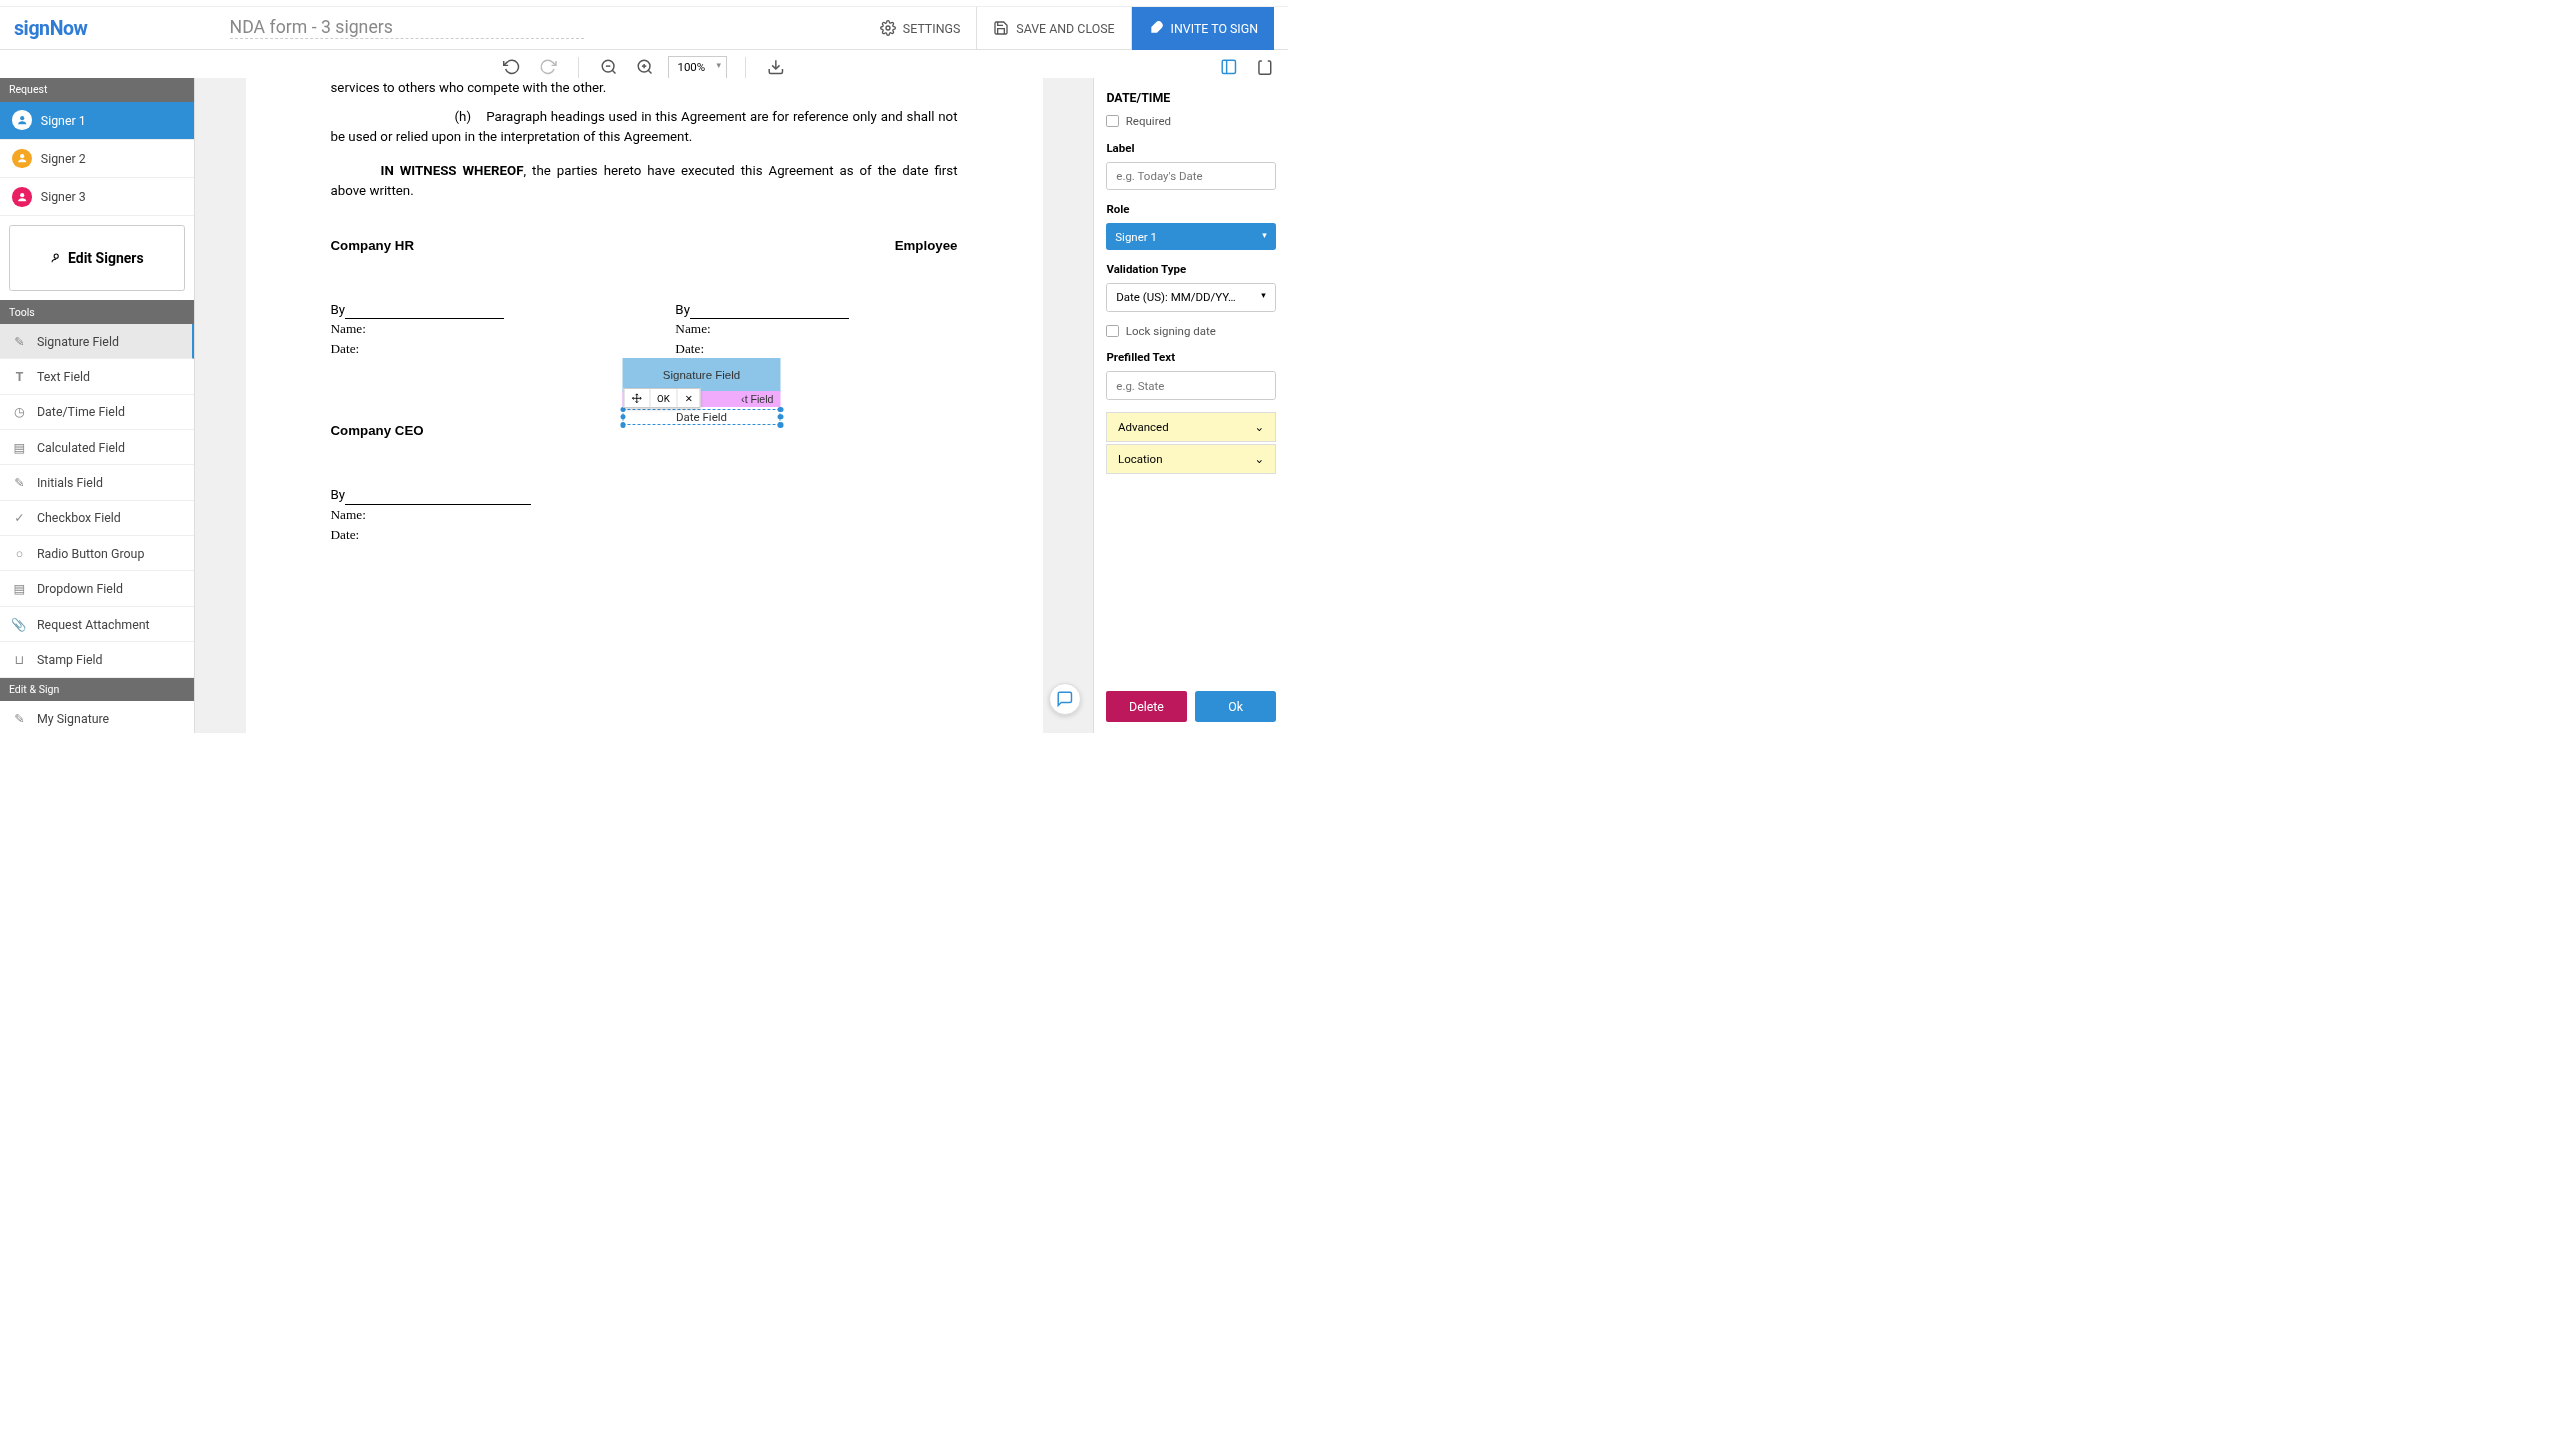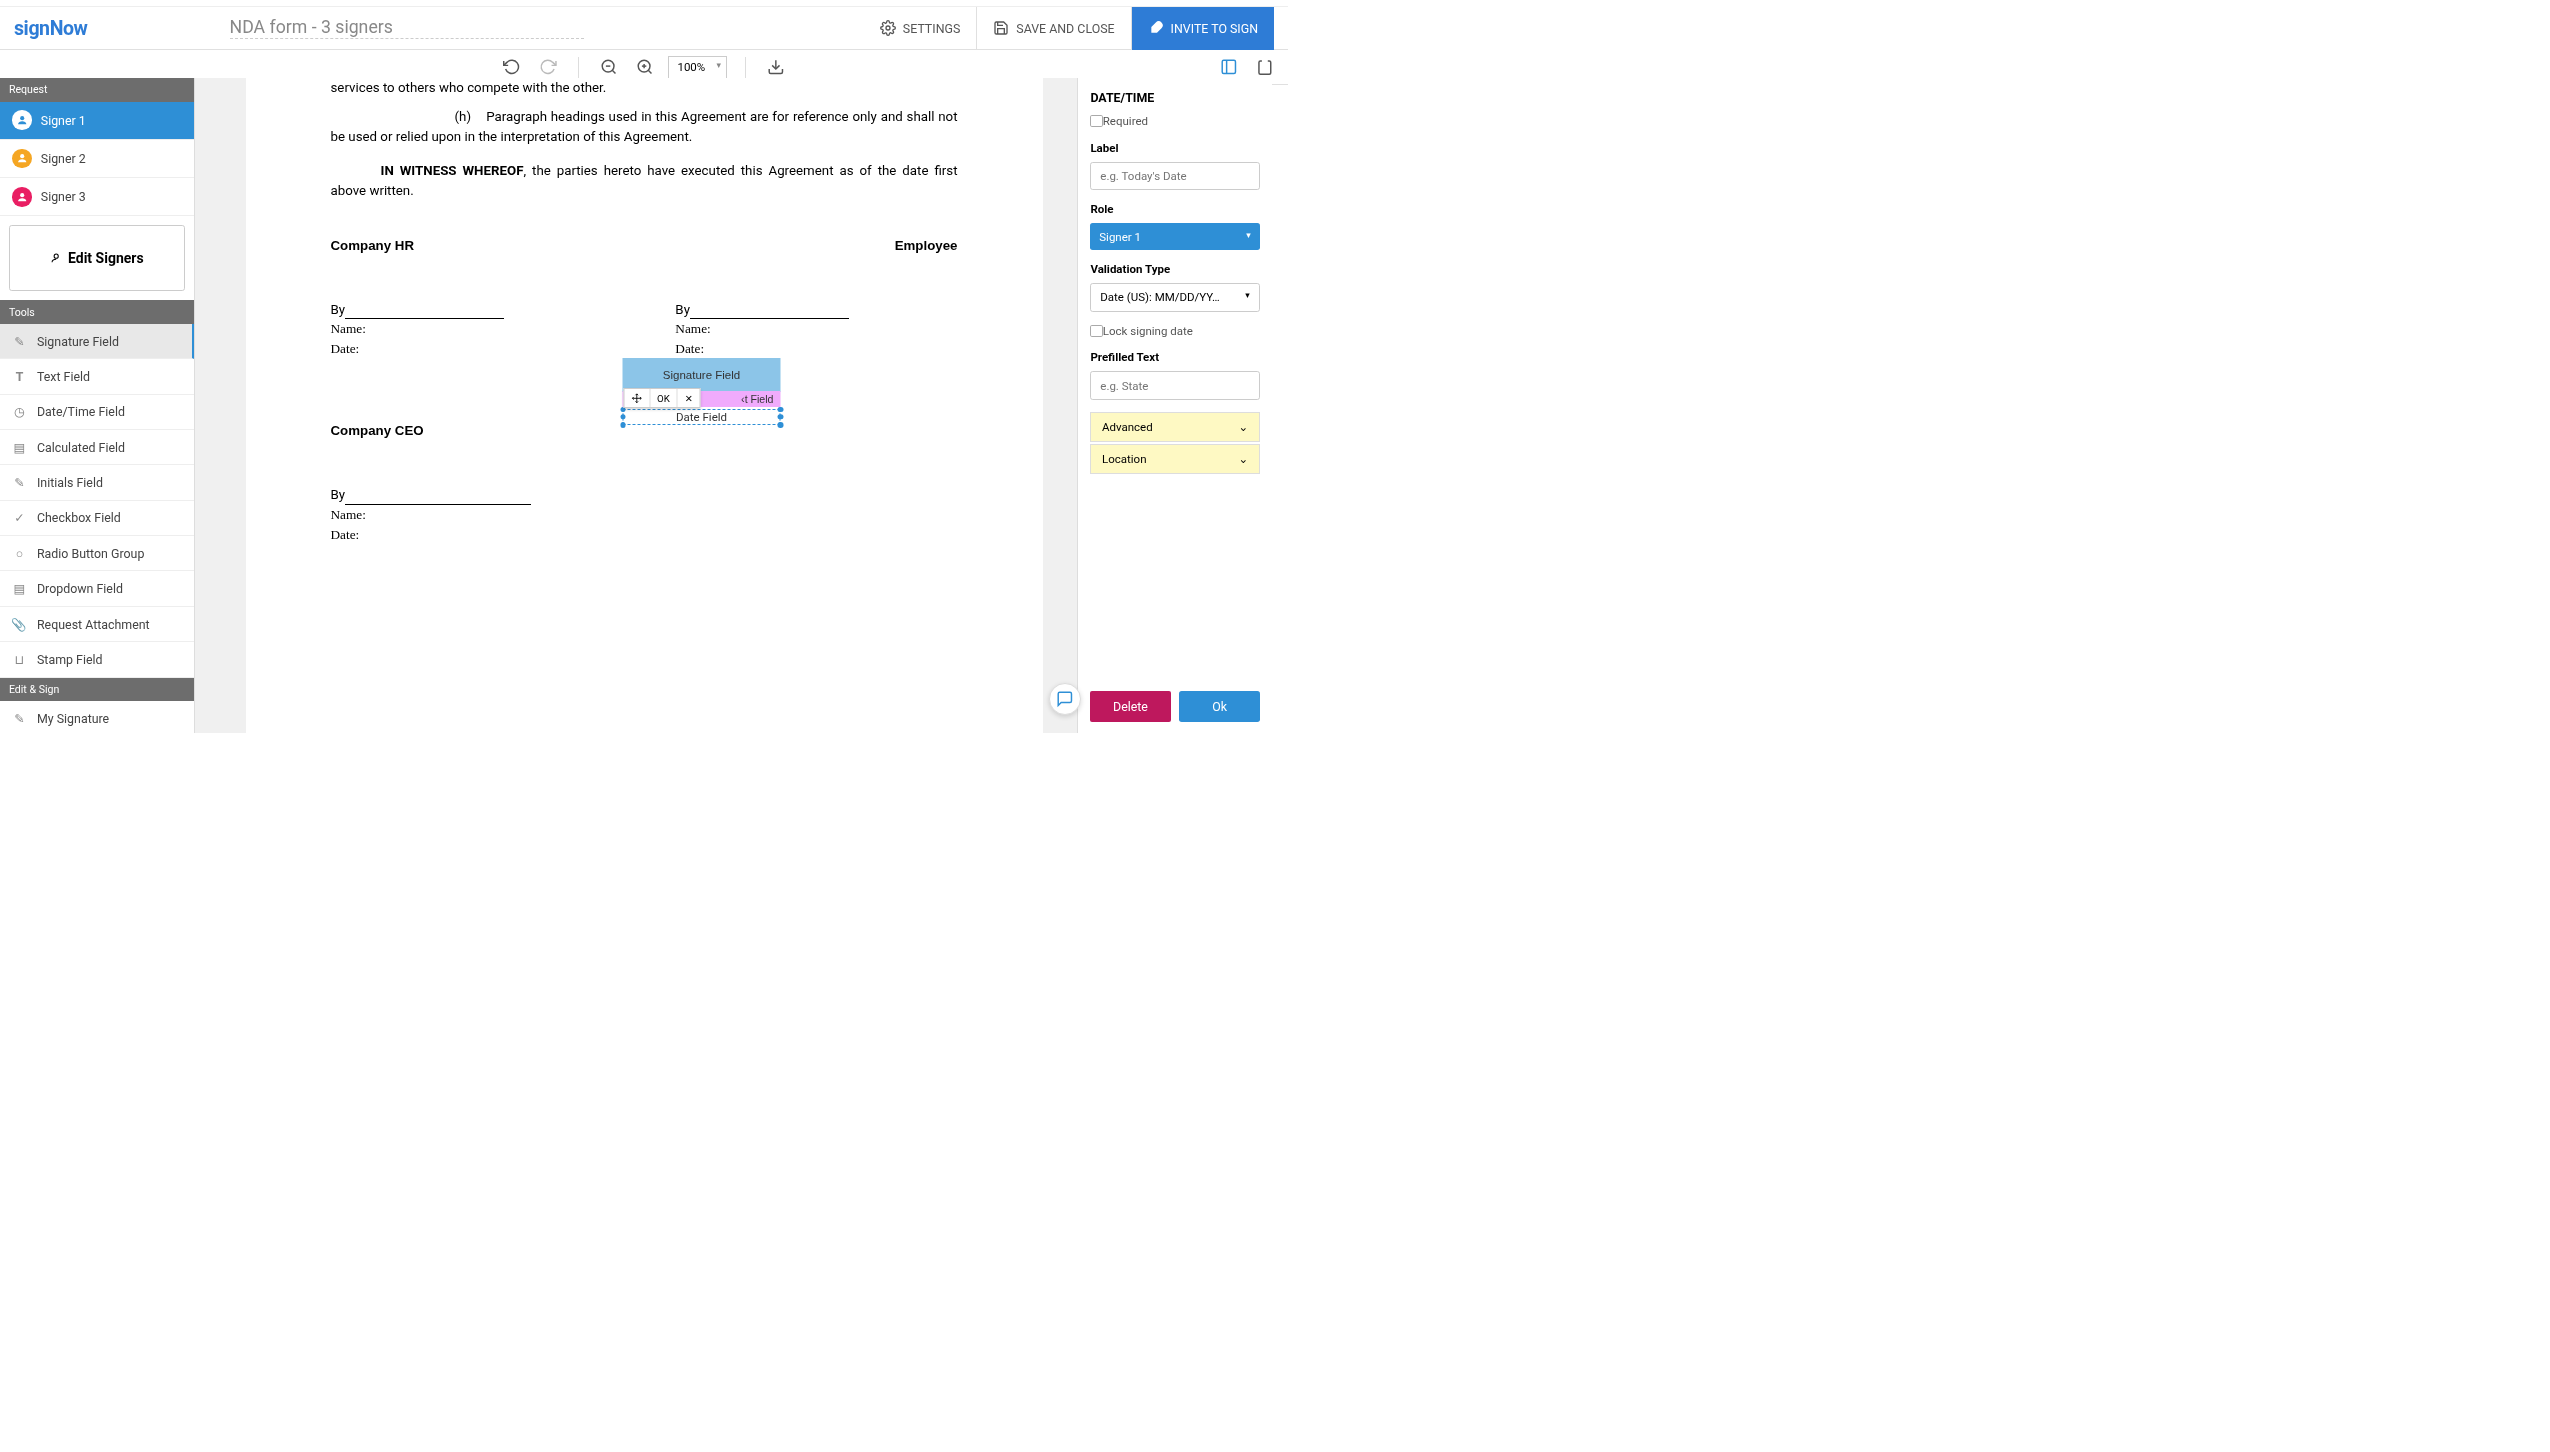--- a/index.html
+++ b/index.html
@@ -51,30 +51,30 @@
 .uline { display: inline-block; border-bottom: 0.9px solid #000; width: 159px; height: 1em; vertical-align: bottom; }
 .field-overlay { position: absolute; border: 1.8px solid #2e8fd6; background: rgba(46,143,214,0.3); display: flex; align-items: center; justify-content: center; font-family: -apple-system, sans-serif; font-size: 11.5px; color: #333; }
 .field-signature { left: 377px; top: 280px; width: 158px; height: 34px; background: #8cc5e8; border: none; }
 .field-text { left: 377px; top: 313px; width: 158px; height: 16px; background: #f0abfc; border: none; font-size: 10.6px; text-align: right; padding-right: 7px; justify-content: flex-end; }
 .field-date { left: 377px; top: 331px; width: 158px; height: 16px; border: 1.8px dashed #2e8fd6; background: #fff; }
 .field-date-handle { position: absolute; width: 5.3px; height: 5.3px; background: #2e8fd6; border-radius: 50%; }
 .field-toolbar { position: absolute; left: 378px; top: 310px; display: flex; background: #fff; border: 0.9px solid #ccc; box-shadow: 0 1.8px 3.5px rgba(0,0,0,0.2); z-index: 5; }
 .field-tb-btn { padding: 3.5px 7px; font-size: 9.7px; border-right: 0.9px solid #ddd; cursor: pointer; display: flex; align-items: center; }
 
 
-.right-panel { position: absolute; right: 16px; top: 78px; width: 195px; bottom: 0; border-left: 0.9px solid #ddd; background: #fff; display: flex; flex-direction: column; }
+.right-panel { position: absolute; right: 0; top: 78px; width: 195px; bottom: 0; border-left: 0.9px solid #ddd; background: #fff; display: flex; flex-direction: column; }
 .panel-title { font-weight: 700; font-size: 12.4px; padding: 12.4px 12.4px 8.9px; }
 .panel-body { padding: 0 12.4px; flex: 1; overflow-y: auto; }
 .panel-row { margin-bottom: 12.4px; }
 .panel-label { font-weight: 700; font-size: 11.5px; margin-bottom: 7px; display: block; }
 .panel-input { width: 100%; border: 0.9px solid #ccc; border-radius: 2.7px; padding: 6.2px 8.9px; font-size: 11.5px; }
 .panel-select { width: 100%; border: 0.9px solid #ccc; border-radius: 2.7px; padding: 6.2px 8.9px; font-size: 11.5px; background: #fff; position: relative; }
 .panel-select.blue { background: #2e8fd6; color: #fff; border: none; }
 .panel-select::after { content: "▾"; position: absolute; right: 8.9px; font-size: 8.9px; }
-.checkbox-row { display: flex; align-items: center; font-size: 11.5px; color: #555; }
+.checkbox-row { display: flex; align-items: center; gap: 7px; font-size: 11.5px; color: #555; }
 .checkbox-box { width: 12.4px; height: 12.4px; border: 0.9px solid #aaa; border-radius: 1.8px; }
 .accordion { border: 0.9px solid #ddd; background: #fef9c3; padding: 7px 10.6px; font-size: 11.5px; display: flex; justify-content: space-between; align-items: center; cursor: pointer; margin-bottom: 1.8px; }
 .panel-footer { padding: 10.6px 12.4px; display: flex; gap: 8.9px; }
 .btn-delete { flex: 1; background: #be185d; color: #fff; border: none; padding: 8px; border-radius: 2px; font-size: 12.4px; cursor: pointer; }
 .btn-ok { flex: 1; background: #2e8fd6; color: #fff; border: none; padding: 8px; border-radius: 2.7px; font-size: 12.4px; cursor: pointer; }
 
 .chat-bubble { position: absolute; right: 207px; bottom: 17.7px; width: 32px; height: 32px; border-radius: 50%; background: #fff; border: 0.9px solid #ddd; box-shadow: 0 1.8px 5.3px rgba(0,0,0,0.15); display: flex; align-items: center; justify-content: center; color: #2e8fd6; cursor: pointer; }
 
 .top-strip { height: 7px; background: #fff; border-bottom: 0.9px solid #eee; }
 </style>

